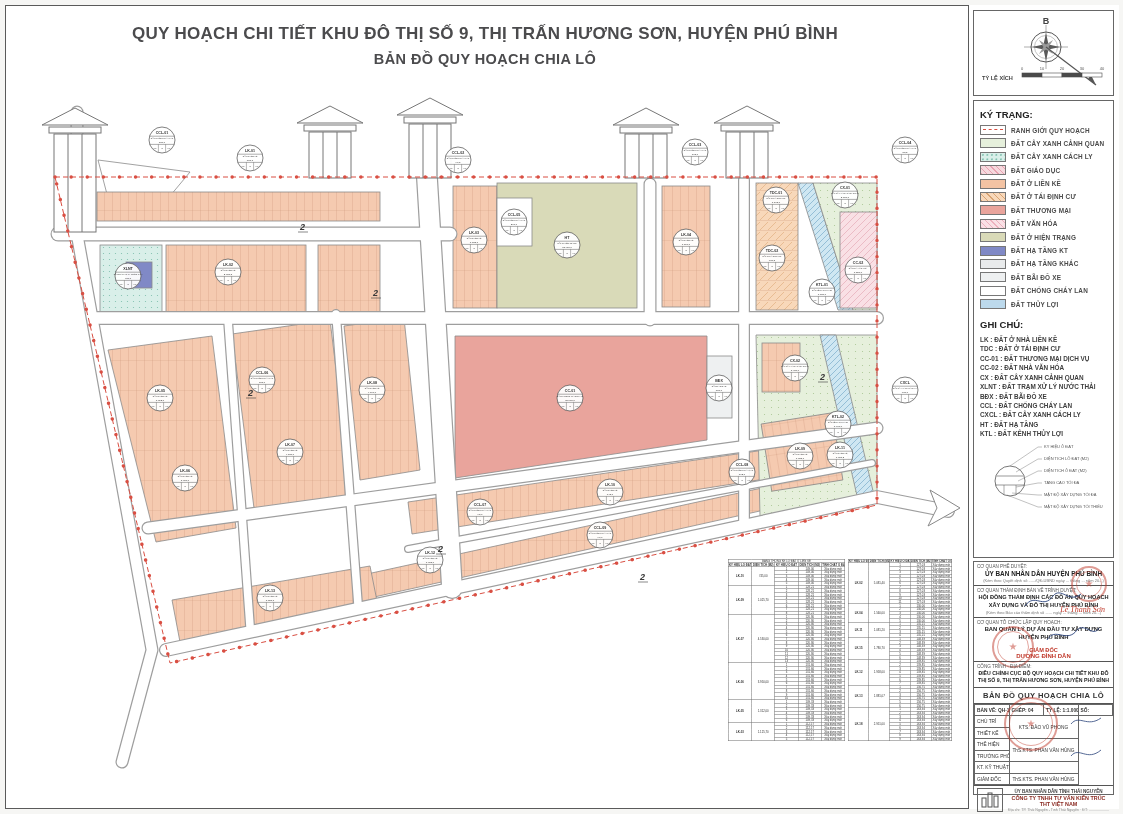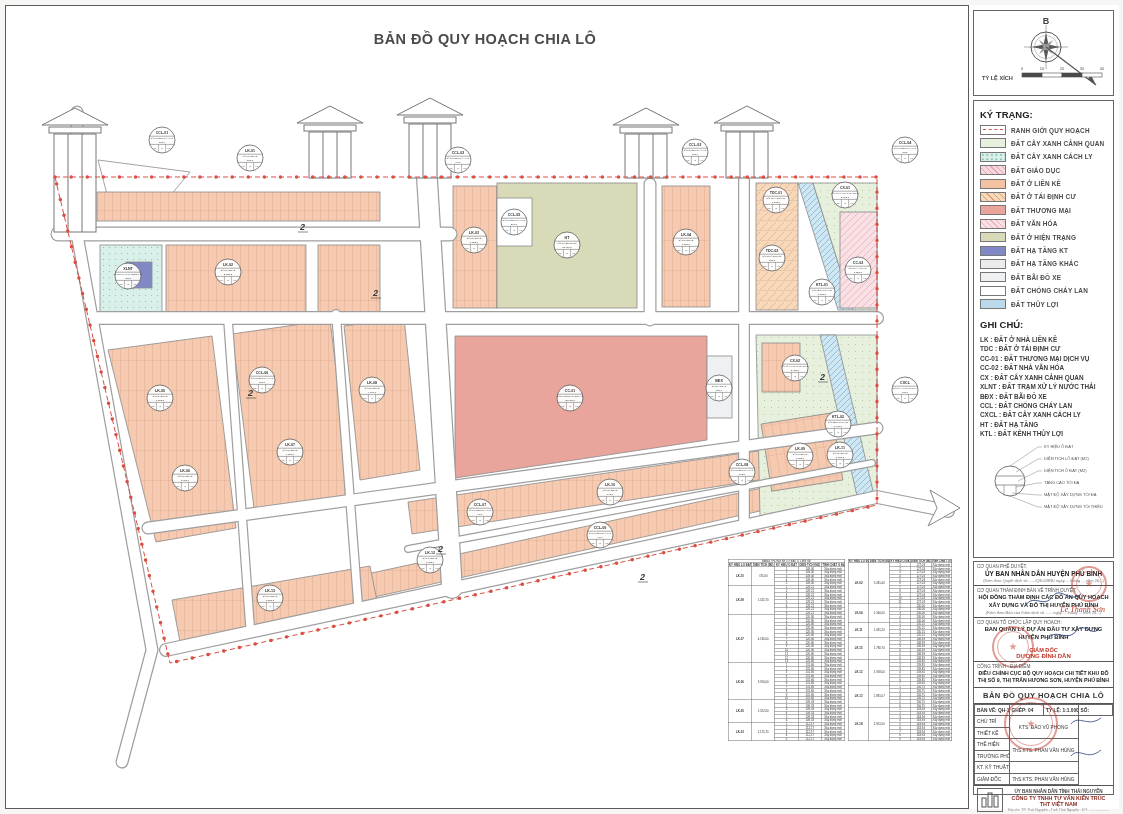--- a/index.html
+++ b/index.html
@@ -66,20 +66,21 @@
   table.stat th{font-weight:bold}
   .stat-title{font-size:6.6px;font-weight:bold}
   .sig-svg{position:absolute;pointer-events:none}
 </style>
 </head>
 <body>
 
 <div class="sheet"></div>
 
 <div class="main-title">
+  <div class="l1">QUY HOẠCH CHI TIẾT KHU ĐÔ THỊ SỐ 9, THỊ TRẤN HƯƠNG SƠN, HUYỆN PHÚ BÌNH</div>
   <div class="l2">BẢN ĐỒ QUY HOẠCH CHIA LÔ</div>
 </div>
 
 <svg id="map-svg" viewBox="8 88 960 722">
   <defs>
     <pattern id="pat-lk" width="8" height="30" patternUnits="userSpaceOnUse">
       <rect width="8" height="30" fill="#f5cab0"></rect>
       <line x1="0" y1="0" x2="0" y2="30" stroke="#c98f72" stroke-width="0.5"></line>
       <line x1="0" y1="0" x2="8" y2="0" stroke="#c98f72" stroke-width="0.4"></line>
     </pattern>

